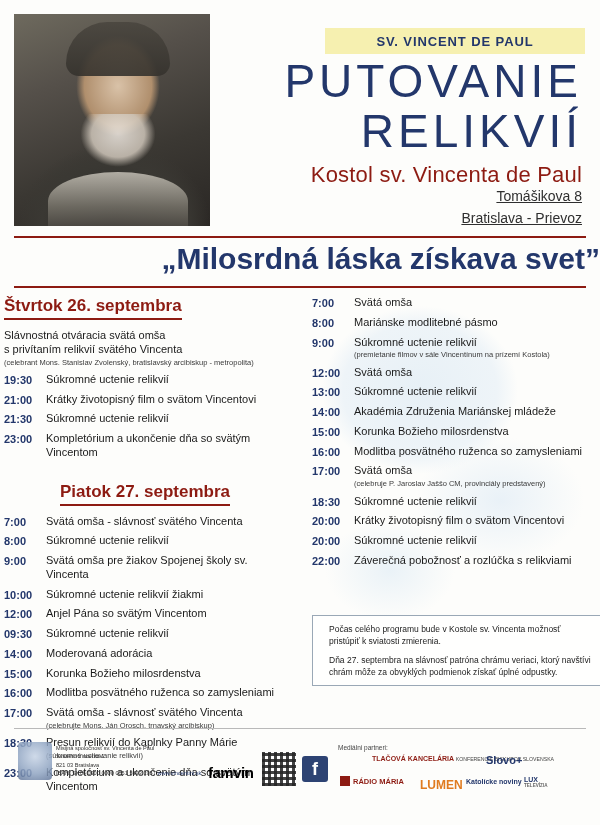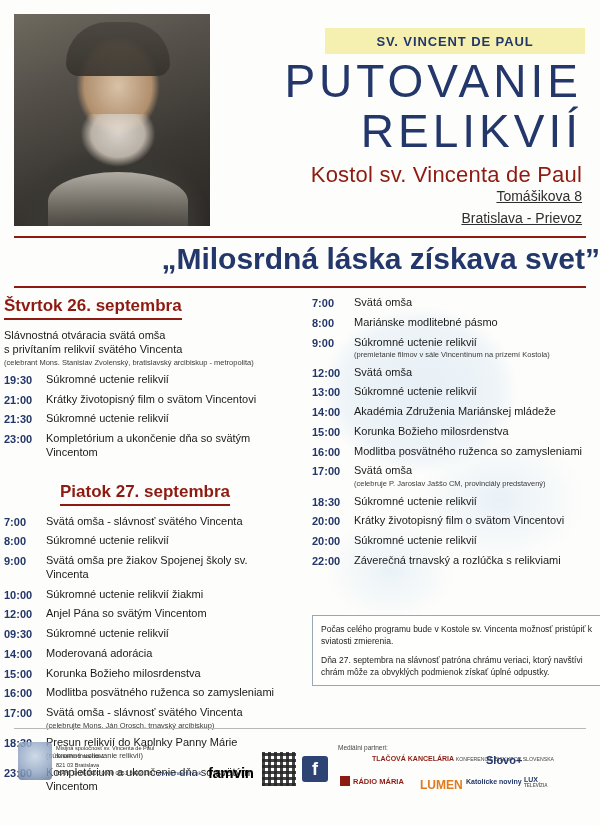--- a/index.html
+++ b/index.html
@@ -98,21 +98,21 @@
   }
   .ev{font-size:11px;color:#1a1a1a;line-height:1.25;}
   .ev .sub{display:block;font-size:7.5px;color:#3a3a3a;margin-top:1px;}
   .spacer{height:16px;}
   
   .note{
     position:absolute;left:312px;top:615px;width:272px;
     border:1px solid #9aa8b6;padding:7px 8px;background:rgba(255,255,255,.8);
     font-size:8.5px;line-height:1.45;color:#222;z-index:3;
   }
-  .note p{margin:0 0 6px 0;}
+  .note p{margin:0 0 6px 8px;}
   .note p:last-child{margin-bottom:0;}
   
   .footline{position:absolute;left:14px;top:728px;width:572px;height:1px;background:#b9b9b9;z-index:3;}
   .footer{position:absolute;left:0;top:732px;width:600px;height:90px;z-index:3;}
   .orgblock{position:absolute;left:56px;top:12px;width:150px;font-size:5.6px;line-height:1.5;color:#333;}
   .orgblock .web{color:#23376b;}
   .orglogo{
     position:absolute;left:18px;top:10px;width:34px;height:38px;
     background:radial-gradient(circle at 50% 38%, #c7d4e6 0%, #8fa4c2 60%, #5f7498 100%);
     border-radius:4px;opacity:.85;
@@ -308,21 +308,21 @@
         <div class="row">
           <div class="time">20:00</div>
           <div class="ev">Krátky životopisný film o svätom Vincentovi</div>
         </div>
         <div class="row">
           <div class="time">20:00</div>
           <div class="ev">Súkromné uctenie relikvií</div>
         </div>
         <div class="row">
           <div class="time">22:00</div>
-          <div class="ev">Záverečná trnavský a rozlúčka s relikviami</div>
+          <div class="ev">Záverečná pobožnosť a rozlúčka s relikviami</div>
         </div>
       </div>
     </div>
   </div>
 
   <div class="note">
     <p>Počas celého programu bude v Kostole sv. Vincenta možnosť pristúpiť k sviatosti zmierenia.</p>
     <p>Dňa 27. septembra na slávnosť patróna chrámu veriaci, ktorý navštívi chrám môže za obvyklých podmienok získať úplné odpustky.</p>
   </div>
 

